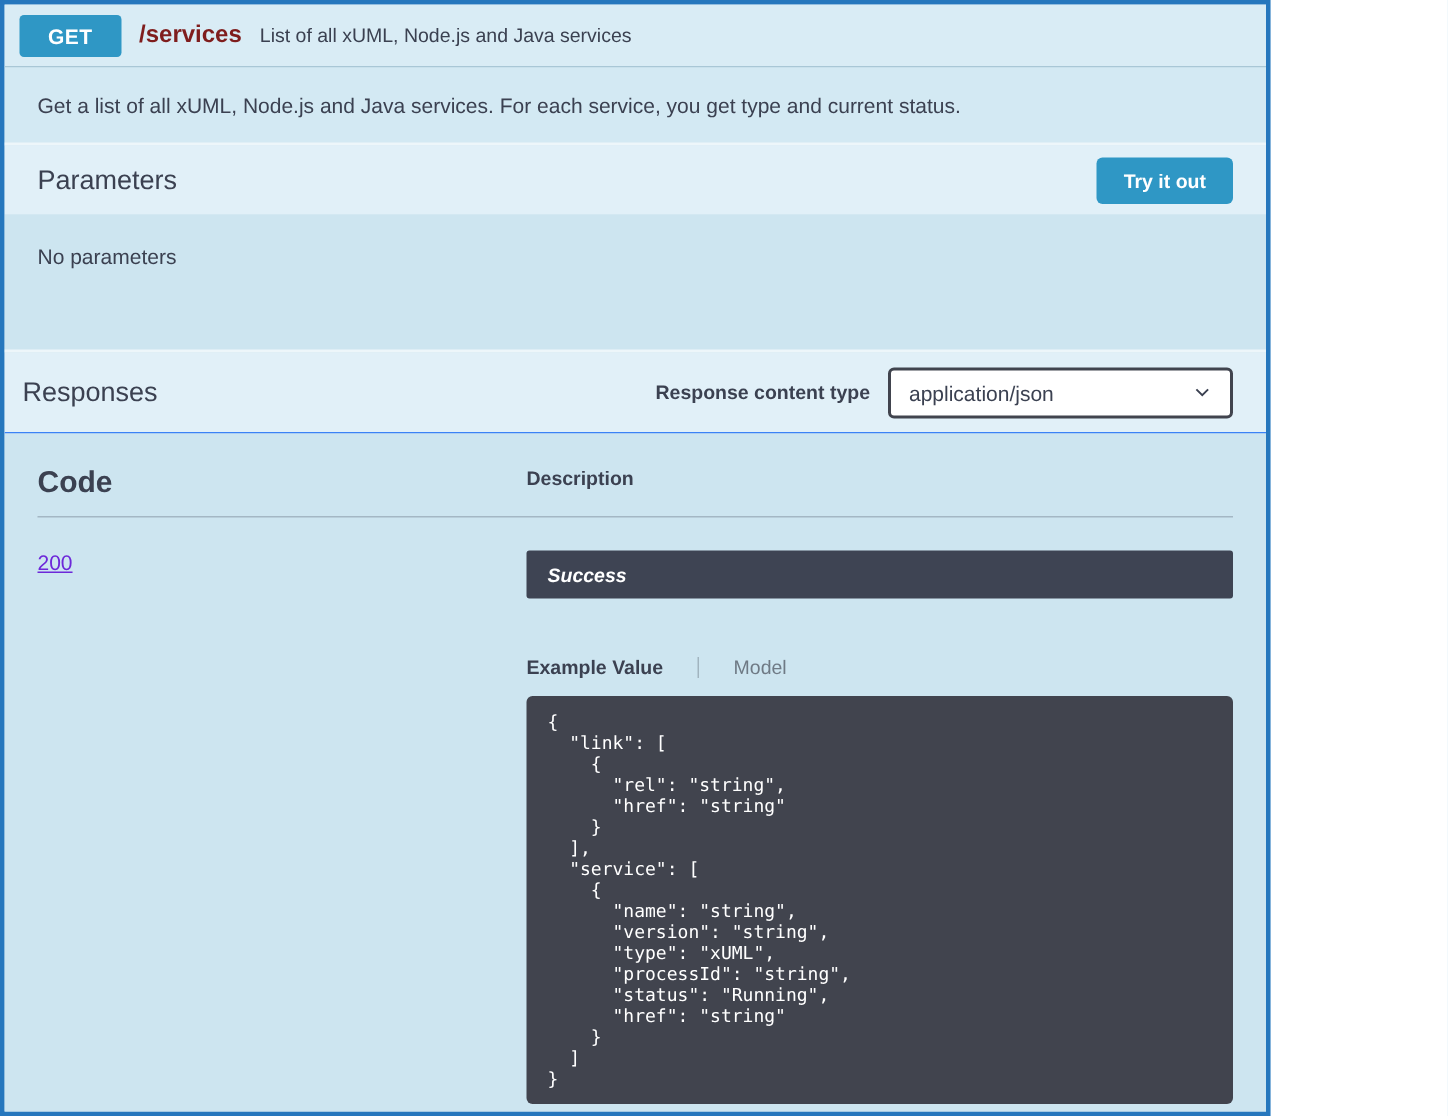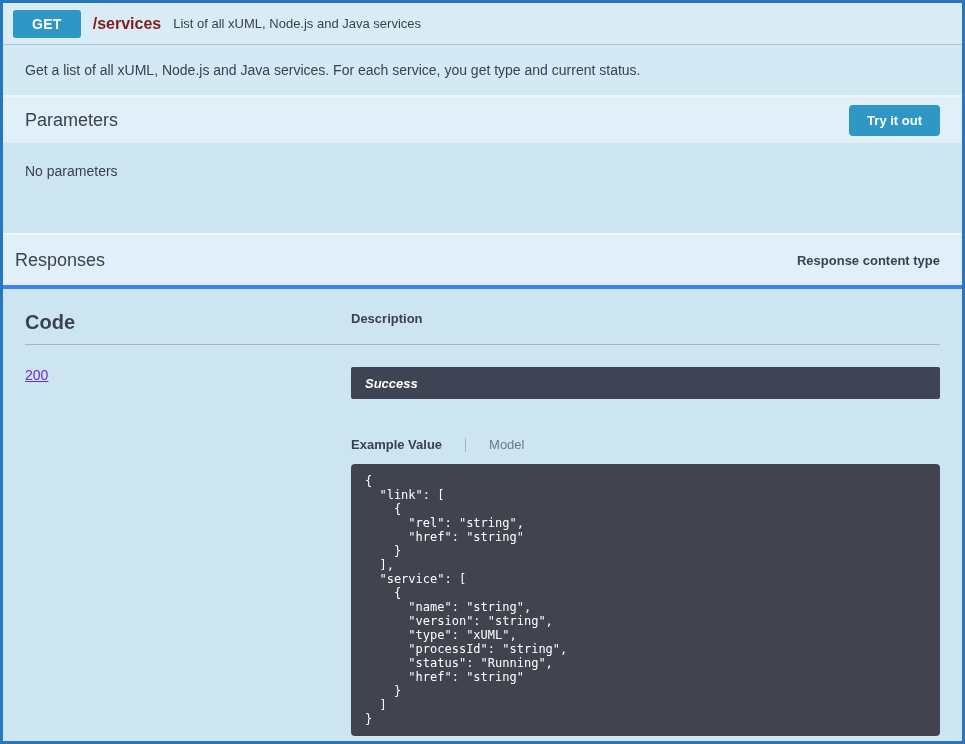--- a/index.html
+++ b/index.html
@@ -3,21 +3,21 @@
 <meta charset="utf-8">
 <style>
   * { box-sizing: border-box; margin: 0; padding: 0; }
   html, body { background: #ffffff; }
   body {
     width: 965px; height: 744px;
     font-family: "Liberation Sans", sans-serif;
     color: #3b4151;
   }
   .page {
-    width: 965px; height: 744px;
+    width: 847px; height: 744px;
     border: 3px solid #2677bd;
     background: #cfe6f1;
     display: flex; flex-direction: column;
     overflow: hidden;
   }
 
   
   .op-header {
     height: 42px; flex: 0 0 42px;
     display: flex; align-items: center;
@@ -65,21 +65,21 @@
   .param-body {
     flex: 0 0 92px;
     padding: 20px 22px;
     background: #cde5f0;
     border-bottom: 2px solid #edf6fa;
     font-size: 14px;
   }
 
   .responses-header {
     flex: 0 0 54px;
-    border-bottom: 4px solid #3b82f6;
+    border-bottom: 1px solid #3b82f6;
     padding-left: 12px;
   }
   .content-type-group { display: flex; align-items: center; gap: 12px; }
   .ct-label { font-size: 13px; font-weight: bold; color: #3b4151; }
   .ct-select {
     width: 230px; height: 34px;
     background: #ffffff;
     border: 2px solid #41444e; border-radius: 4px;
     display: flex; align-items: center; justify-content: space-between;
     padding: 0 12px;
@@ -152,20 +152,28 @@
   </div>
 
   <div class="param-body">
     <span>No parameters</span>
   </div>
 
   <div class="section-header responses-header">
     <span class="section-title">Responses</span>
     <div class="content-type-group">
       <span class="ct-label">Response content type</span>
+      <div class="ct-select">
+        <span>application/json</span>
+        <span class="chev">
+          <svg width="13" height="13" viewBox="0 0 20 20">
+              <path d="M4 7 L10 13 L16 7" stroke="#3b4151" stroke-width="2" fill="none"></path>
+            </svg>
+        </span>
+      </div>
     </div>
   </div>
 
   <div class="resp-body">
     <div class="resp-table-head">
       <span class="col-code">Code</span>
       <span class="col-desc">Description</span>
     </div>
 
     <div class="resp-row">

